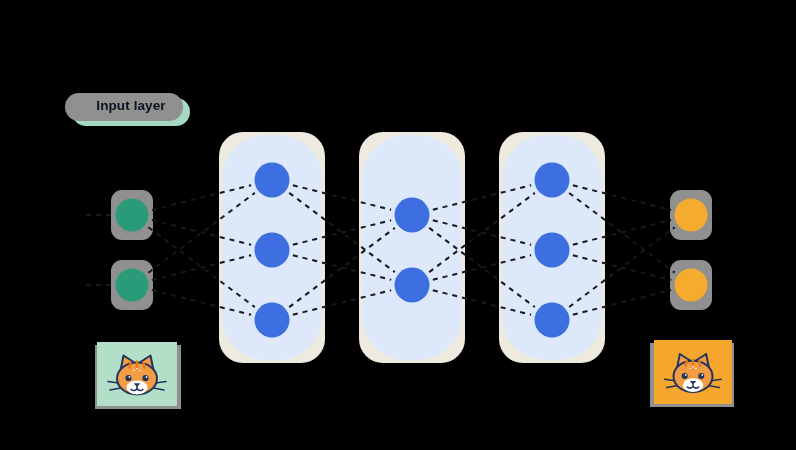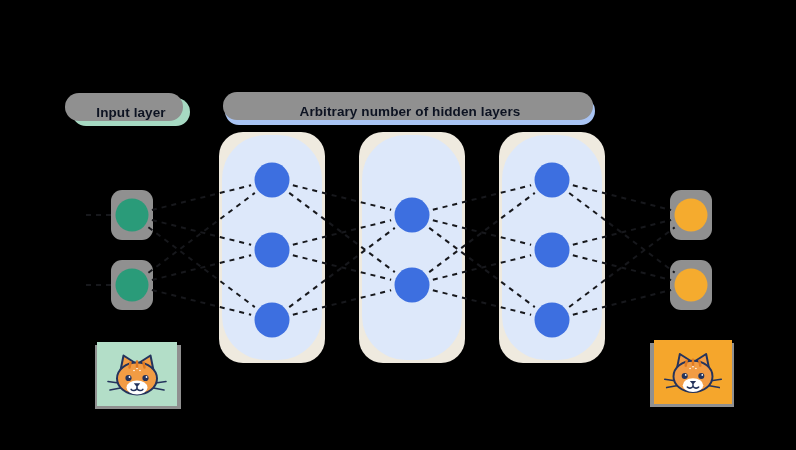--- a/index.html
+++ b/index.html
@@ -7,21 +7,21 @@
     position:relative;
     width:796px;height:450px;
     background:var(--background,#000);
     overflow:hidden;
     font-family:"Liberation Sans", sans-serif;
   }
   .stage svg.net{position:absolute;left:0;top:0;width:796px;height:450px;}
   .badge{
     position:absolute;
     height:28px;
-    display:flex;align-items:center;justify-content:center;
+    display:flex;justify-content:center;
     border-radius:14px;
     font-weight:bold;font-size:13.5px;letter-spacing:.1px;
     color:var(--badge-text,#0d1322);
     z-index:2;
   }
   .badge::before{
     content:"";
     position:absolute;inset:0;
     background:var(--shadow-gray,#909090);
     border-radius:14px;
@@ -107,23 +107,20 @@
       <circle cx="552" cy="180" r="17.5" fill="#3d6fe0"></circle>
       <circle cx="552" cy="250" r="17.5" fill="#3d6fe0"></circle>
       <circle cx="552" cy="320" r="17.5" fill="#3d6fe0"></circle>
       <circle cx="691" cy="215" r="16.5" fill="#f5ab2e"></circle>
       <circle cx="691" cy="285" r="16.5" fill="#f5ab2e"></circle>
     </svg>
 
   <div class="badge badge-input">
     <span>Input layer</span>
   </div>
-  <div class="badge badge-hidden">
-    <span>Arbitrary number of hidden layers</span>
-  </div>
 
   <div class="cat cat-left">
     <svg width="80" height="64" viewBox="0 0 80 64">
       <path class="cat-line" d="M11 39.5 L25 41.5 M13 48 L26 45.5 M69 39.5 L55 41.5 M67 48 L54 45.5"></path>
       <path class="cat-body" d="M23 31 L26.5 13.5 L39 21.5 Z"></path>
       <path class="cat-body" d="M57 31 L53.5 13.5 L41 21.5 Z"></path>
       <ellipse class="cat-body" cx="40" cy="36.5" rx="20" ry="16"></ellipse>
       <path class="cat-stripe" d="M33.5 20.5 l-1 5 M40 19.5 l0 5.5 M46.5 20.5 l1 5"></path>
       <ellipse class="cat-white" cx="40" cy="45.5" rx="10.5" ry="7"></ellipse>
       <circle class="cat-dark" cx="31.5" cy="36" r="3.1"></circle>

